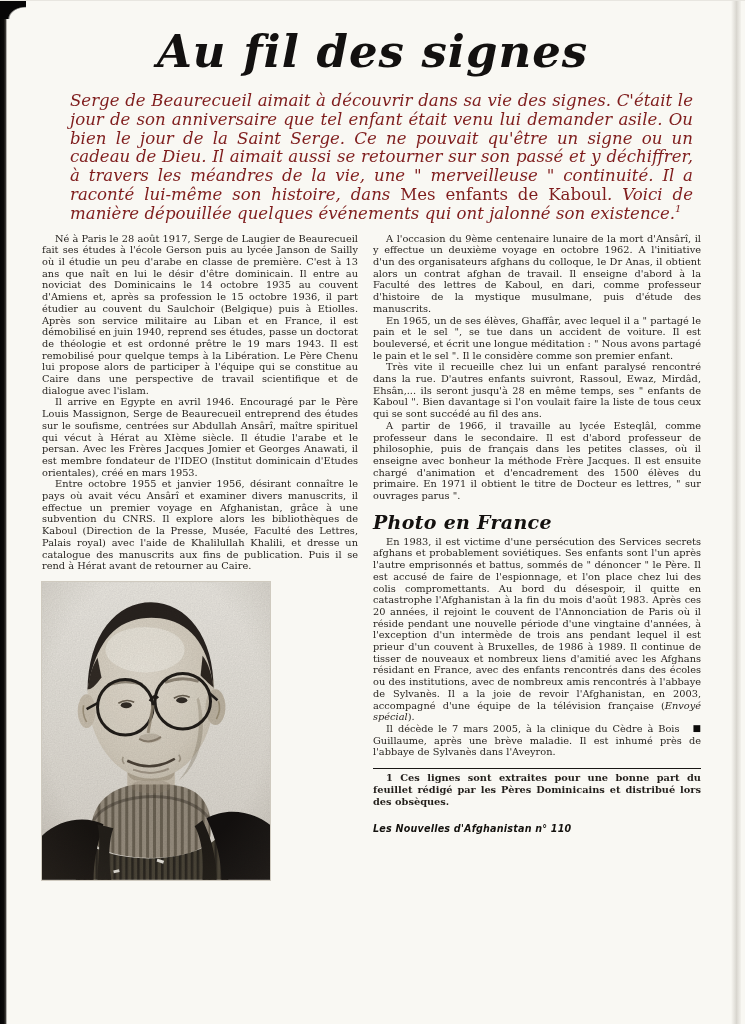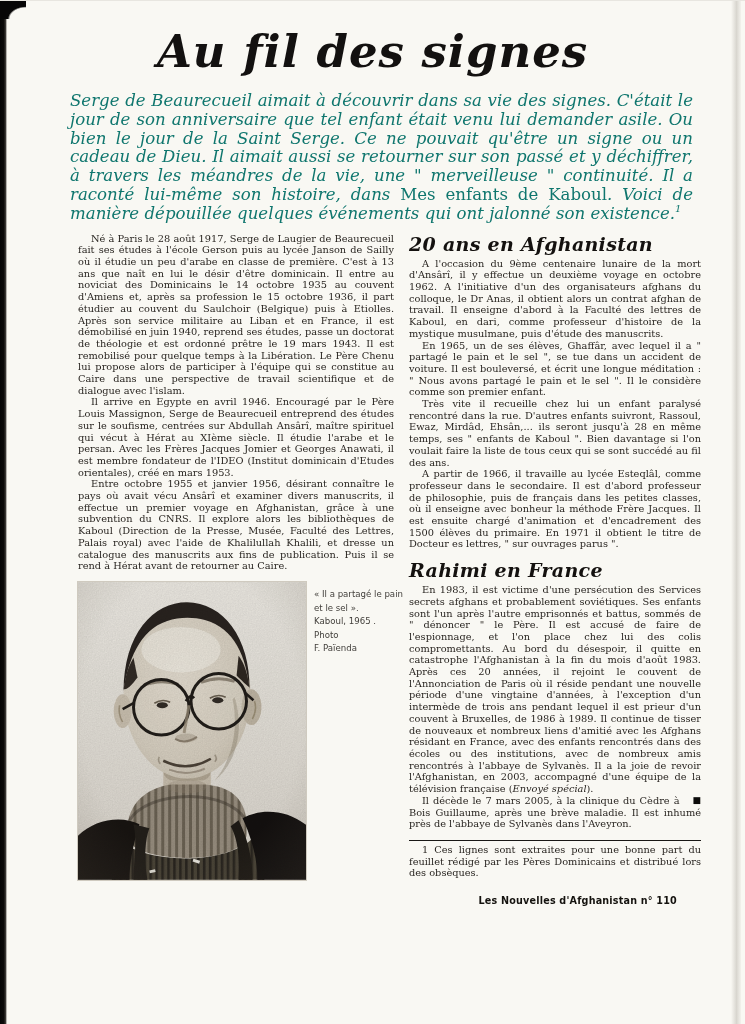--- a/index.html
+++ b/index.html
@@ -36,29 +36,29 @@
     letter-spacing:1px;
     color:#131110;
   }
   
   .intro{
     margin:14px 52px 0 70px;
     font-style:italic;
     font-size:16.6px;
     line-height:18.8px;
     text-align:justify;
-    color:#0f766e;
+    color:#7f1d1d;
   }
   .intro .roman{font-style:normal;}
   .intro sup{font-size:10px;line-height:0;}
   
   .cols{
     display:flex;
     gap:15px;
-    padding:9px 44px 0 78px;
+    padding:9px 44px 0 42px;
     align-items:flex-start;
   }
   .col-left{width:316px;flex:none;}
   .col-right{flex:1;min-width:0;}
   .bodytext p{
     margin:0;
     font-size:9.8px;
     line-height:11.7px;
     text-align:justify;
     text-indent:13px;
@@ -91,30 +91,32 @@
   }
   .caption div{white-space:nowrap;}
   
   .endmark{float:right;font-size:9px;line-height:11.7px;color:#0c0b0a;}
   .footrule{border:none;border-top:1.6px solid #191715;margin:10px 0 3px 0;}
   .footnote{
     font-size:8.9px;line-height:11px;
     text-align:justify;
     color:#2a2622;
     margin:0;
+    font-weight:bold;
   }
   .journal-footer{
     margin-top:16px;
     padding-right:24px;
-    text-align:right;
+    text-align:left;
     font-family:"DejaVu Sans", sans-serif;
     font-weight:bold;
     font-size:9.6px;
     letter-spacing:.2px;
     color:#15130f;
+    font-style:italic;
   }
 </style>
 </head>
 <body>
 
 <div class="page">
   <div class="scan-edge-left"></div>
   <div class="scan-corner"></div>
   <div class="scan-edge-right"></div>
 
@@ -215,37 +217,29 @@
                 <path d="M92,189 Q110,196 128,188" fill="none" stroke="rgba(124,111,94,0.55)" stroke-width="2"></path>
                 <path d="M82,176 Q80,180 83,183" fill="none" stroke="rgba(120,108,90,0.5)" stroke-width="1.6"></path>
                 <path d="M138,174 Q141,178 138,181" fill="none" stroke="rgba(120,108,90,0.5)" stroke-width="1.6"></path>
               </g>
               <ellipse cx="110" cy="206" rx="20" ry="7" fill="rgba(148,136,116,0.3)"></ellipse>
             </g>
             <rect width="230" height="300" fill="url(#vign)"></rect>
             <rect width="230" height="300" filter="url(#grain)" opacity="0.10"></rect>
           </svg>
         </div>
-        <div class="caption">
-          <div>« Il a partagé le pain</div>
-          <div>et le sel ».</div>
-          <div>Kaboul, 1965 .</div>
-          <div>Photo</div>
-          <div>F. Païenda</div>
-        </div>
       </div>
     </div>
 
     <div class="col-right bodytext">
-      <h2 class="section first">20 ans en Afghanistan</h2>
       <p>A l'occasion du 9ème centenaire lunaire de la mort d'Ansârî, il y effectue un deuxième voyage en octobre 1962. A l'initiative d'un des organisateurs afghans du colloque, le Dr Anas, il obtient alors un contrat afghan de travail. Il enseigne d'abord à la Faculté des lettres de Kaboul, en dari, comme professeur d'histoire de la mystique musulmane, puis d'étude des manuscrits.</p>
       <p>En 1965, un de ses élèves, Ghaffâr, avec lequel il a " partagé le pain et le sel ", se tue dans un accident de voiture. Il est bouleversé, et écrit une longue méditation : " Nous avons partagé le pain et le sel ". Il le considère comme son premier enfant.</p>
       <p>Très vite il recueille chez lui un enfant paralysé rencontré dans la rue. D'autres enfants suivront, Rassoul, Ewaz, Mirdâd, Ehsân,... ils seront jusqu'à 28 en même temps, ses " enfants de Kaboul ". Bien davantage si l'on voulait faire la liste de tous ceux qui se sont succédé au fil des ans.</p>
       <p>A partir de 1966, il travaille au lycée Esteqlâl, comme professeur dans le secondaire. Il est d'abord professeur de philosophie, puis de français dans les petites classes, où il enseigne avec bonheur la méthode Frère Jacques. Il est ensuite chargé d'animation et d'encadrement des 1500 élèves du primaire. En 1971 il obtient le titre de Docteur es lettres, " sur ouvrages parus ".</p>
-      <h2 class="section">Rahimi en France</h2>
+      <h2 class="section">Photo en France</h2>
       <p><span>En 1983, il est victime d'une persécution des Services secrets afghans et probablement soviétiques. Ses enfants sont l'un après l'autre emprisonnés et battus, sommés de " dénoncer " le Père. Il est accusé de faire de l'espionnage, et l'on place chez lui des colis compromettants. Au bord du désespoir, il quitte en catastrophe l'Afghanistan à la fin du mois d'août 1983. Après ces 20 années, il rejoint le couvent de l'Annonciation de Paris où il réside pendant une nouvelle période d'une vingtaine d'années, à l'exception d'un intermède de trois ans pendant lequel il est prieur d'un couvent à Bruxelles, de 1986 à 1989. Il continue de tisser de nouveaux et nombreux liens d'amitié avec les Afghans résidant en France, avec des enfants rencontrés dans des écoles ou des institutions, avec de nombreux amis rencontrés à l'abbaye de Sylvanès. Il a la joie de revoir l'Afghanistan, en 2003, accompagné d'une équipe de la télévision française (</span><span class="ital">Envoyé spécial</span><span>).</span></p>
       <p><span class="endmark">■</span><span>Il décède le 7 mars 2005, à la clinique du Cèdre à Bois Guillaume, après une brève maladie. Il est inhumé près de l'abbaye de Sylvanès dans l'Aveyron.</span></p>
       <hr class="footrule">
       <p class="footnote">1 Ces lignes sont extraites pour une bonne part du feuillet rédigé par les Pères Dominicains et distribué lors des obsèques.</p>
       <div class="journal-footer">Les Nouvelles d'Afghanistan n° 110</div>
     </div>
 
   </div>
 </div>
 

